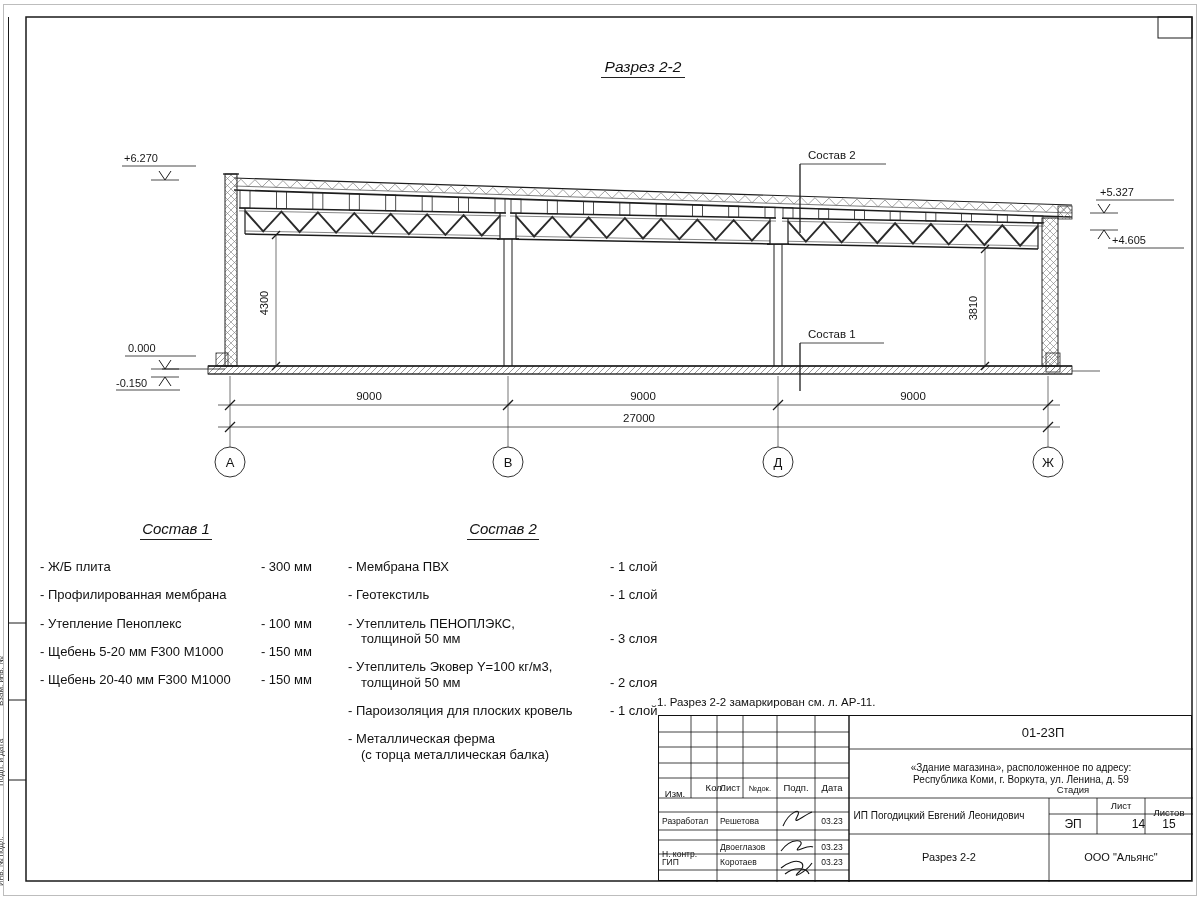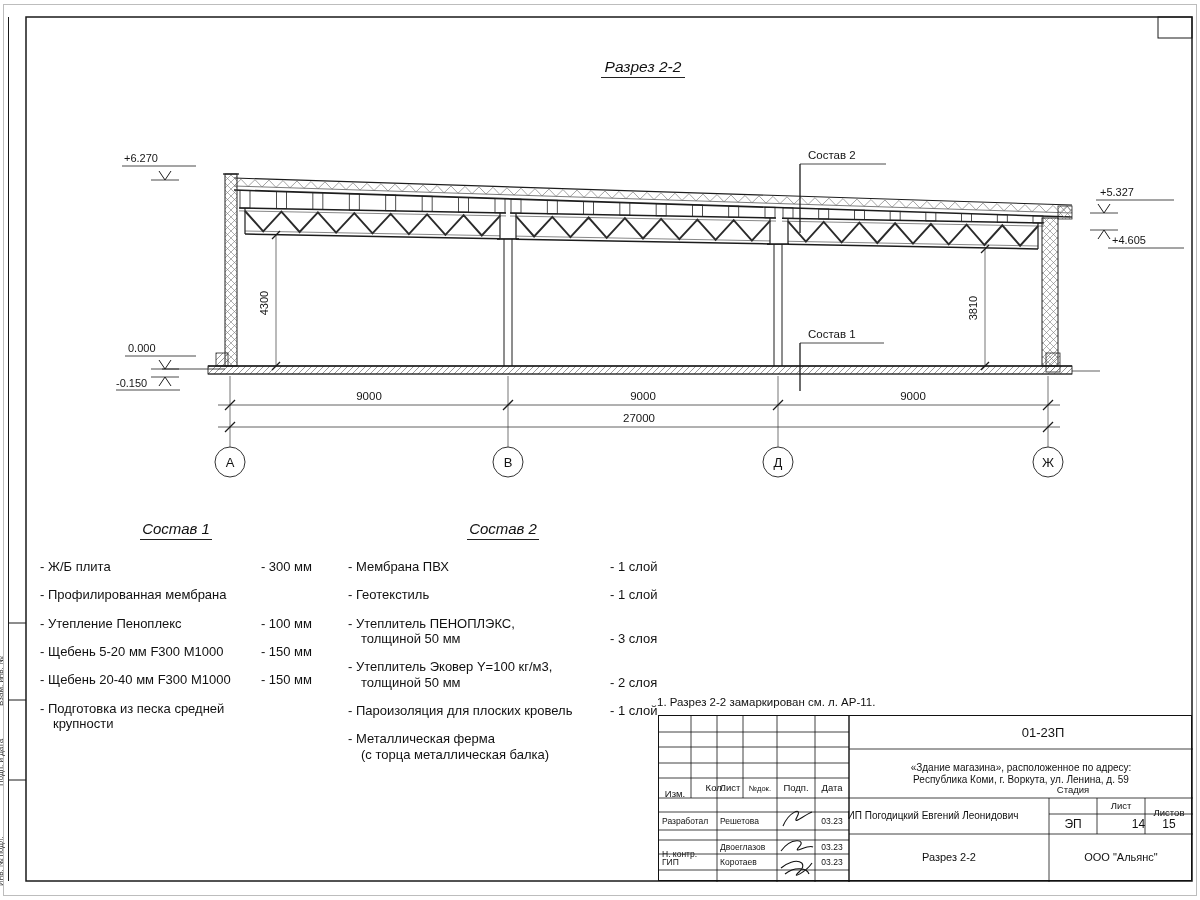--- a/index.html
+++ b/index.html
@@ -212,25 +212,20 @@
           <div class="lg-val">- 100 мм</div>
         </div>
         <div class="lg-row">
           <div class="lg-name">- Щебень 5-20 мм F300 М1000</div>
           <div class="lg-val">- 150 мм</div>
         </div>
         <div class="lg-row">
           <div class="lg-name">- Щебень 20-40 мм F300 М1000</div>
           <div class="lg-val">- 150 мм</div>
         </div>
-        <div class="lg-row">
-          <div class="lg-name">- Подготовка из песка средней
-крупности</div>
-          <div class="lg-val"></div>
-        </div>
       </div>
   </div>
 
   <div class="abs lg2" style="left:348px;top:520px;width:310px;">
     <div class="lg-head"><span>Состав 2</span></div>
     <div id="lg2-items">
         <div class="lg-row">
           <div class="lg-name">- Мембрана ПВХ</div>
           <div class="lg-val">- 1 слой</div>
         </div>
@@ -323,21 +318,21 @@
     <div class="sc" style="left:156px;top:96px;width:34px;height:18px;font-size:8.5px;">03.23</div>
 
     <div class="sc left" style="left:0;top:124px;width:58px;height:29px;font-size:8.5px;">Н. контр.</div>
     <div class="sc left" style="left:58px;top:124px;width:60px;height:14px;font-size:8.5px;">Двоеглазов</div>
     <div class="sc" style="left:156px;top:124px;width:34px;height:14px;font-size:8.5px;">03.23</div>
 
     <div class="sc left" style="left:0;top:138px;width:58px;height:16px;font-size:8.5px;">ГИП</div>
     <div class="sc left" style="left:58px;top:138px;width:60px;height:16px;font-size:8.5px;">Коротаев</div>
     <div class="sc" style="left:156px;top:138px;width:34px;height:16px;font-size:8.5px;">03.23</div>
 
-    <div class="sc" style="left:186px;top:82px;width:176px;height:36px;font-size:10px;">ИП Погодицкий Евгений Леонидович</div>
+    <div class="sc" style="left:192px;top:82px;width:176px;height:36px;font-size:10px;">ИП Погодицкий Евгений Леонидович</div>
 
     <div class="sc" style="left:390px;top:66px;width:48px;height:16px;font-size:9.5px;">Стадия</div>
     <div class="sc" style="left:438px;top:82px;width:48px;height:16px;font-size:9.5px;">Лист</div>
     <div class="sc" style="left:486px;top:82px;width:48px;height:30px;font-size:9.5px;">Листов</div>
     <div class="sc" style="left:390px;top:98px;width:48px;height:20px;font-size:12px;">ЭП</div>
     <div class="sc" style="left:438px;top:98px;width:56px;height:20px;font-size:12px;padding-left:27px;">14</div>
     <div class="sc" style="left:486px;top:98px;width:48px;height:20px;font-size:12px;">15</div>
 
     <div class="sc" style="left:190px;top:118px;width:200px;height:48px;font-size:11px;">Разрез 2-2</div>
     <div class="sc" style="left:390px;top:118px;width:144px;height:48px;font-size:11px;">ООО "Альянс"</div>

